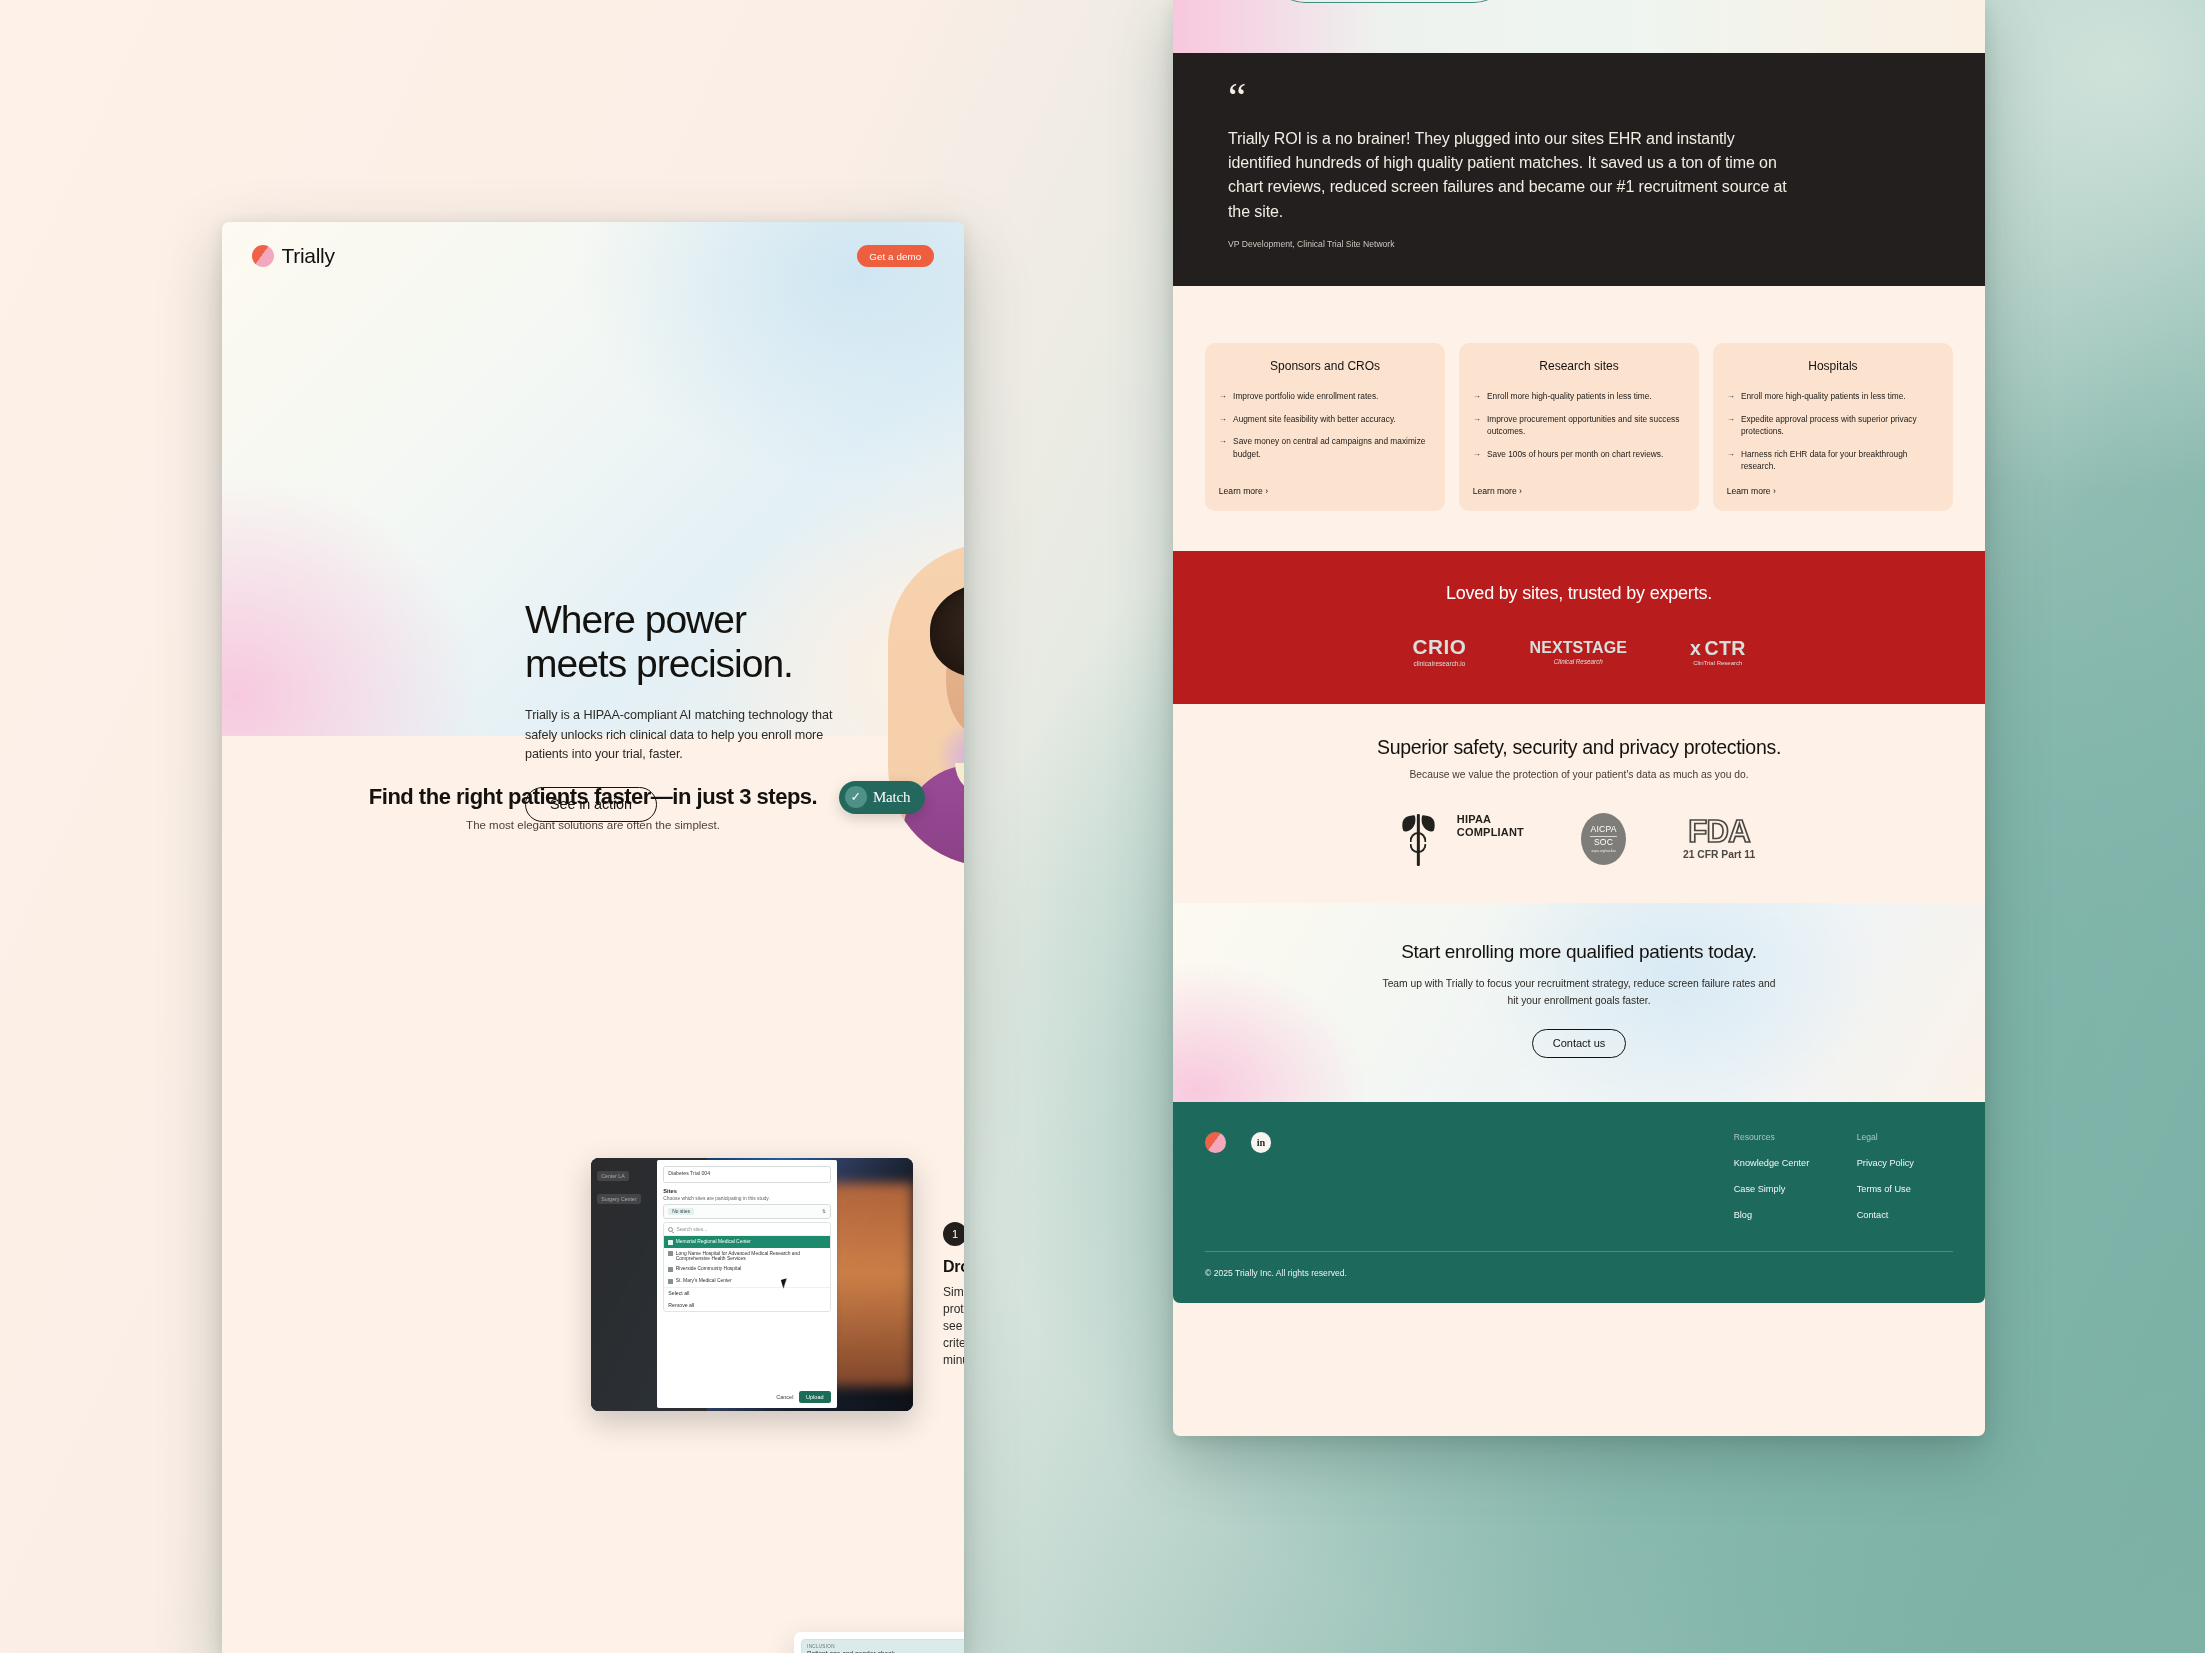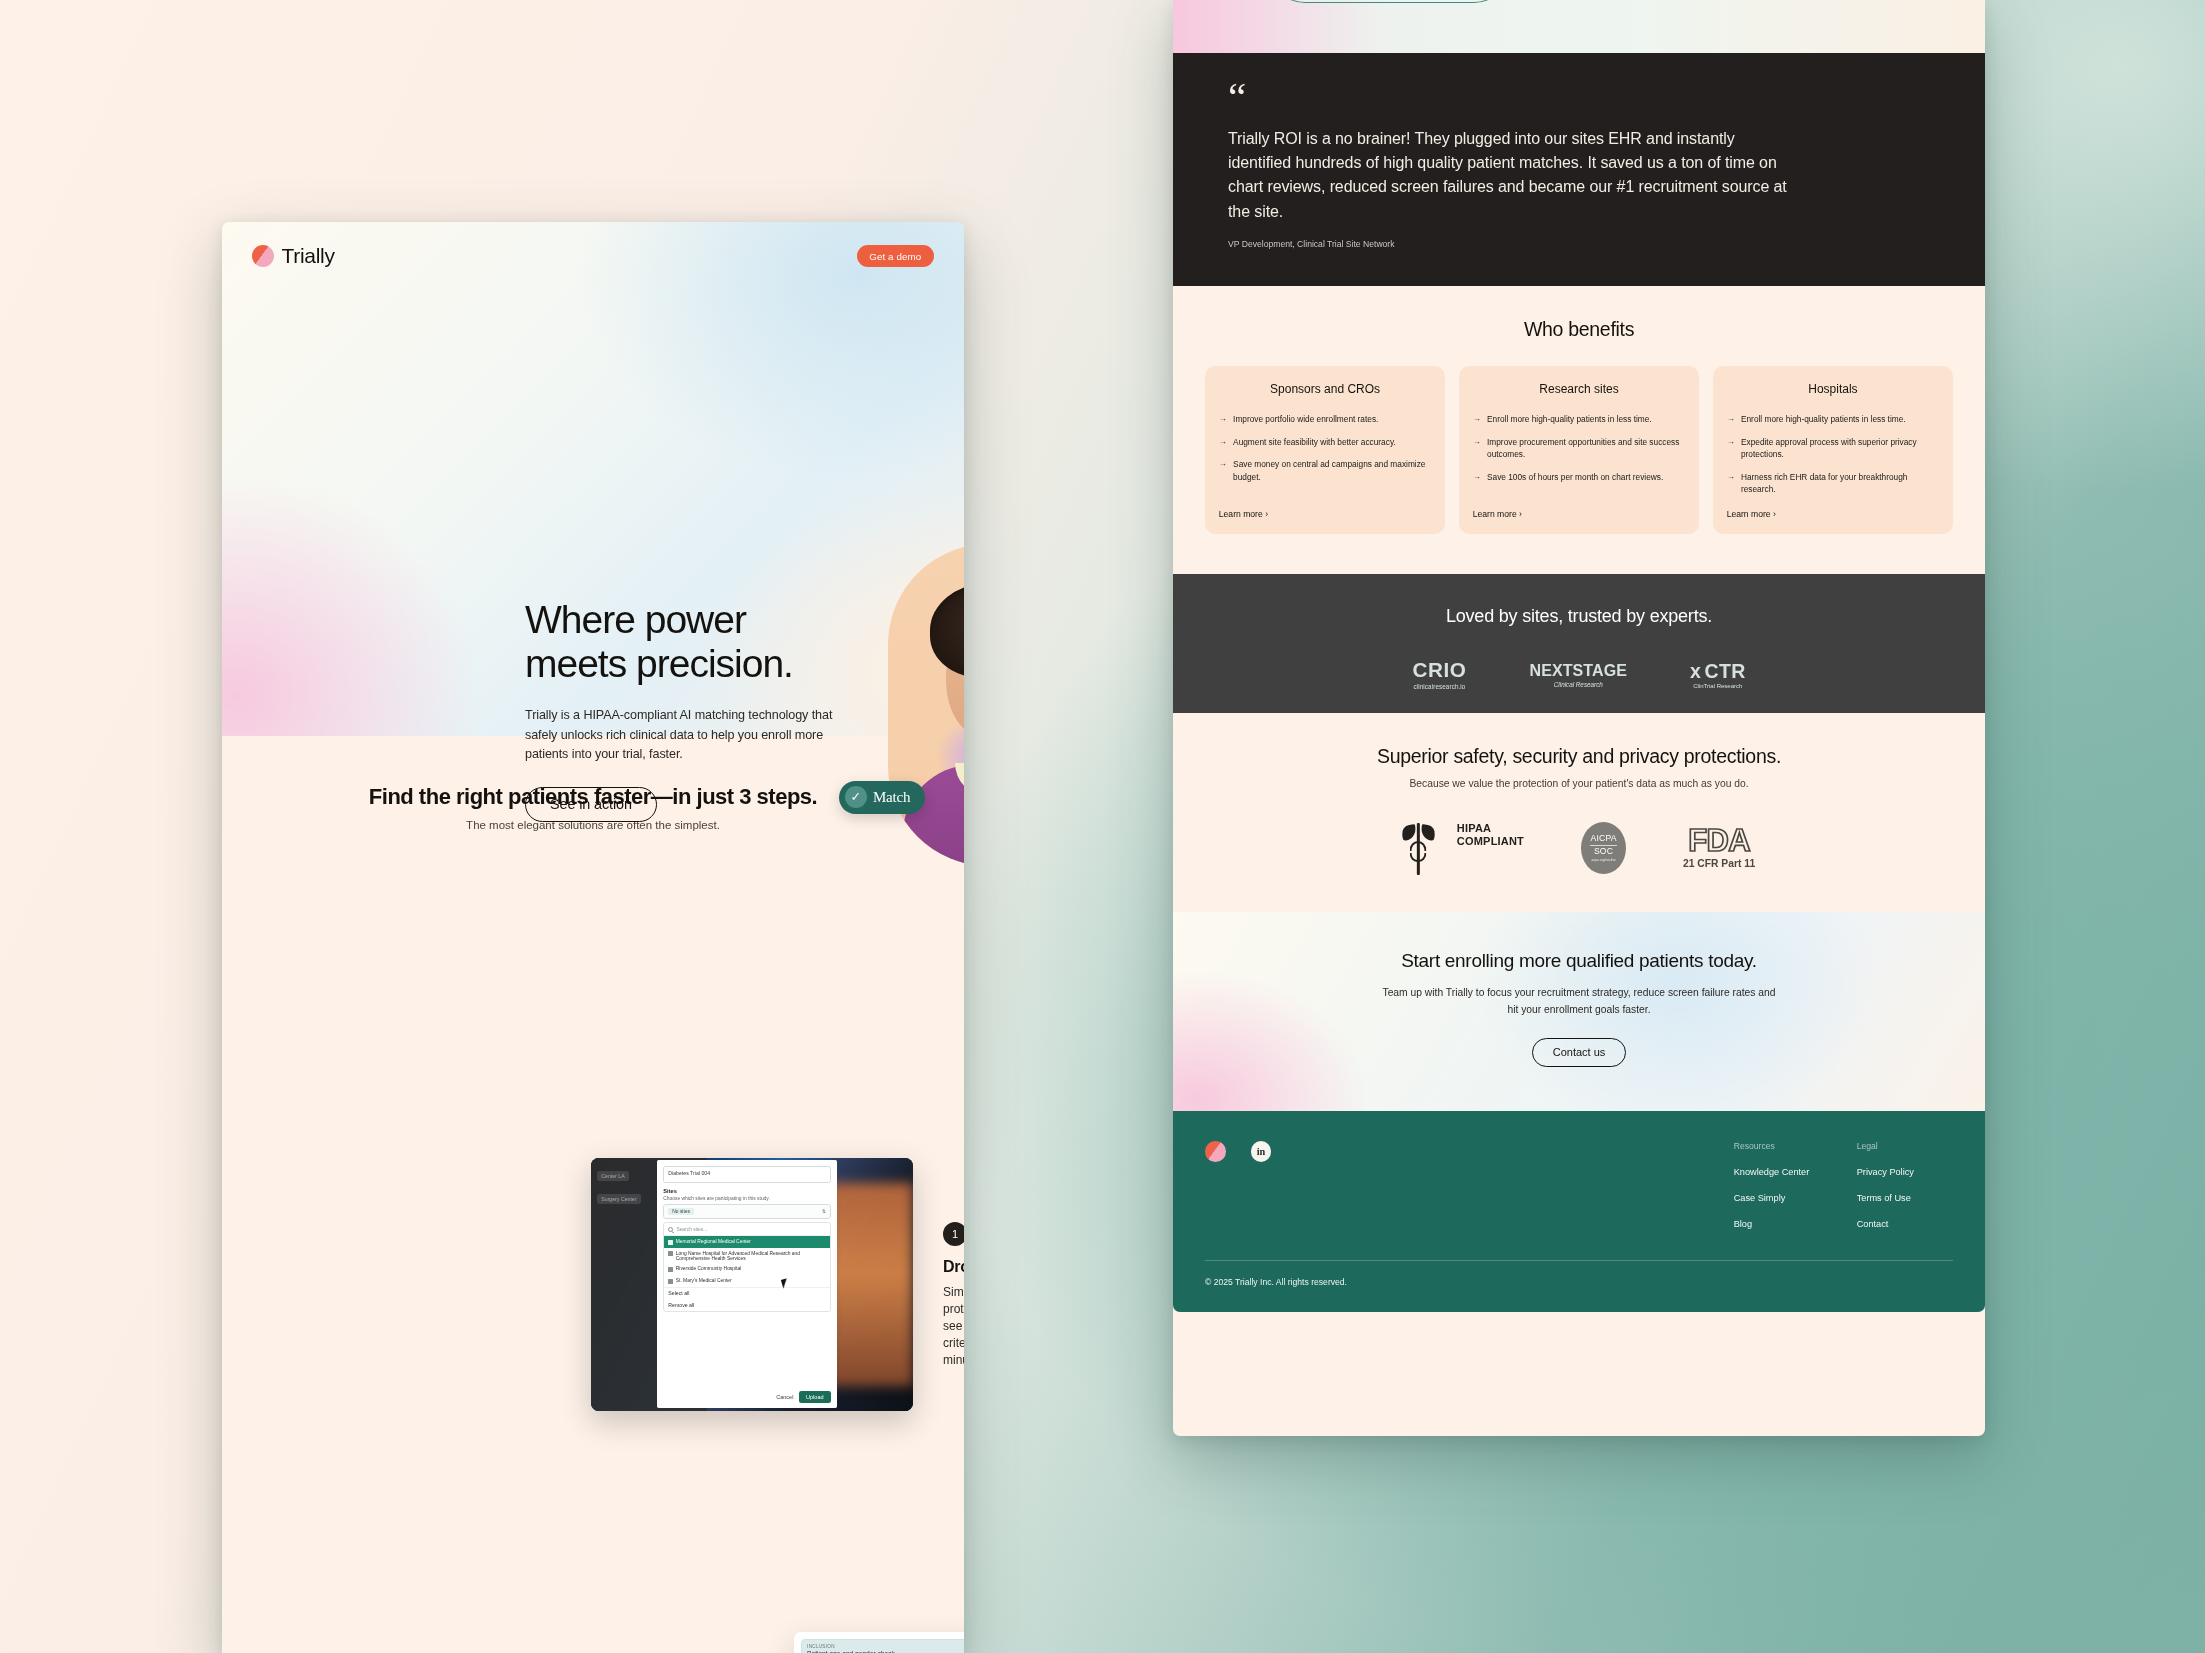--- a/index.html
+++ b/index.html
@@ -242,21 +242,21 @@
   .card {
     flex: 1; background: #fbe3cf; border-radius: 10.3px; padding: 16px 13.8px 15px;
     display: flex; flex-direction: column;
   }
   .card-t { text-align: center; font-size: 12px; font-weight: 500; color: #14120f; }
   .bullets { margin-top: 17px; flex: 1; }
   .bullet { display: flex; gap: 6.3px; margin-bottom: 10.3px; font-size: 8.3px; line-height: 1.5; color: #22201d; }
   .bullet .ar { flex: none; font-size: 8px; color: #22201d; line-height: 1.5; }
   .learn { margin-top: 3.4px; font-size: 8.6px; font-weight: 500; color: #14120f; }
 
-  .loved { background: #404040; padding: 32px 0 23px; text-align: center; }
+  .loved { background: #b91c1c; padding: 32px 0 37px; text-align: center; }
   .loved-t { font-size: 18px; font-weight: 500; color: #fff; letter-spacing: -0.2px; }
   .logos { margin-top: 33px; display: flex; align-items: center; justify-content: center; gap: 63px; }
   .logo { color: #d6e0dd; text-align: center; }
   .lg-crio { font-size: 20.7px; font-weight: 800; letter-spacing: 0.6px; line-height: 1; }
   .lg-crio-sub { font-size: 6.3px; letter-spacing: 0.1px; margin-top: 2.3px; }
   .lg-next { font-size: 16px; font-weight: 700; letter-spacing: 0.1px; line-height: 1; }
   .lg-next-sub { font-size: 6.3px; font-style: italic; margin-top: 2.3px; }
   .lg-ctr { font-size: 19.5px; font-weight: 700; letter-spacing: 0.3px; line-height: 1; display: flex; align-items: center; gap: 3.4px; justify-content: center; }
   .lg-ctr-sub { font-size: 6px; margin-top: 2.3px; }
 
@@ -441,21 +441,20 @@
     <div class="arcbit"></div>
   </div>
 
   <section class="quote-sec">
     <div class="q-mark">“</div>
     <div class="q-text">Trially ROI is a no brainer! They plugged into our sites EHR and instantly identified hundreds of high quality patient matches. It saved us a ton of time on chart reviews, reduced screen failures and became our #1 recruitment source at the site.</div>
     <div class="q-attr">VP Development, Clinical Trial Site Network</div>
   </section>
 
   <section class="benefits">
-    <div class="sec-title">Who benefits</div>
     <div class="cards">
 
       <div class="card">
         <div class="card-t">Sponsors and CROs</div>
         <div class="bullets">
           <div class="bullet">
               <span class="ar">→</span>
               <span>Improve portfolio wide enrollment rates.</span>
             </div>
           <div class="bullet">

